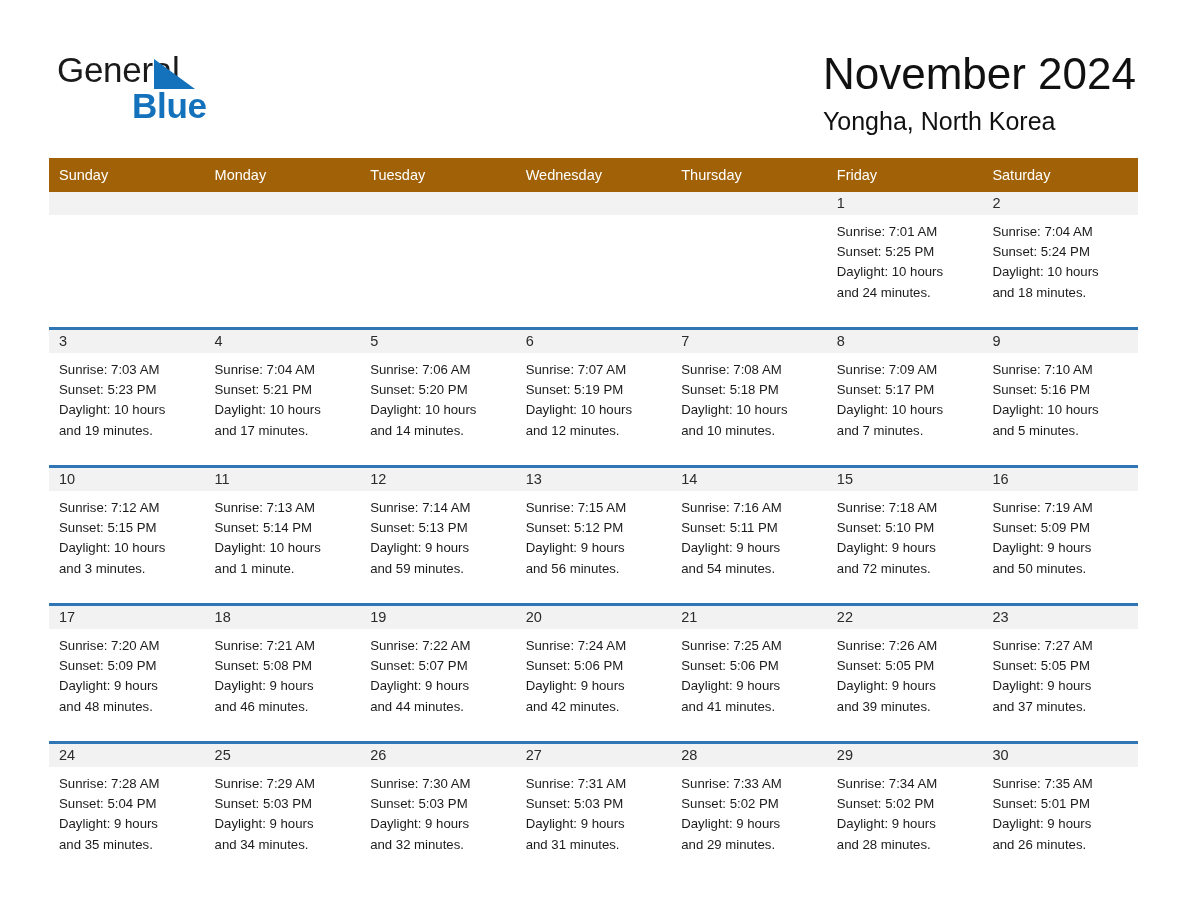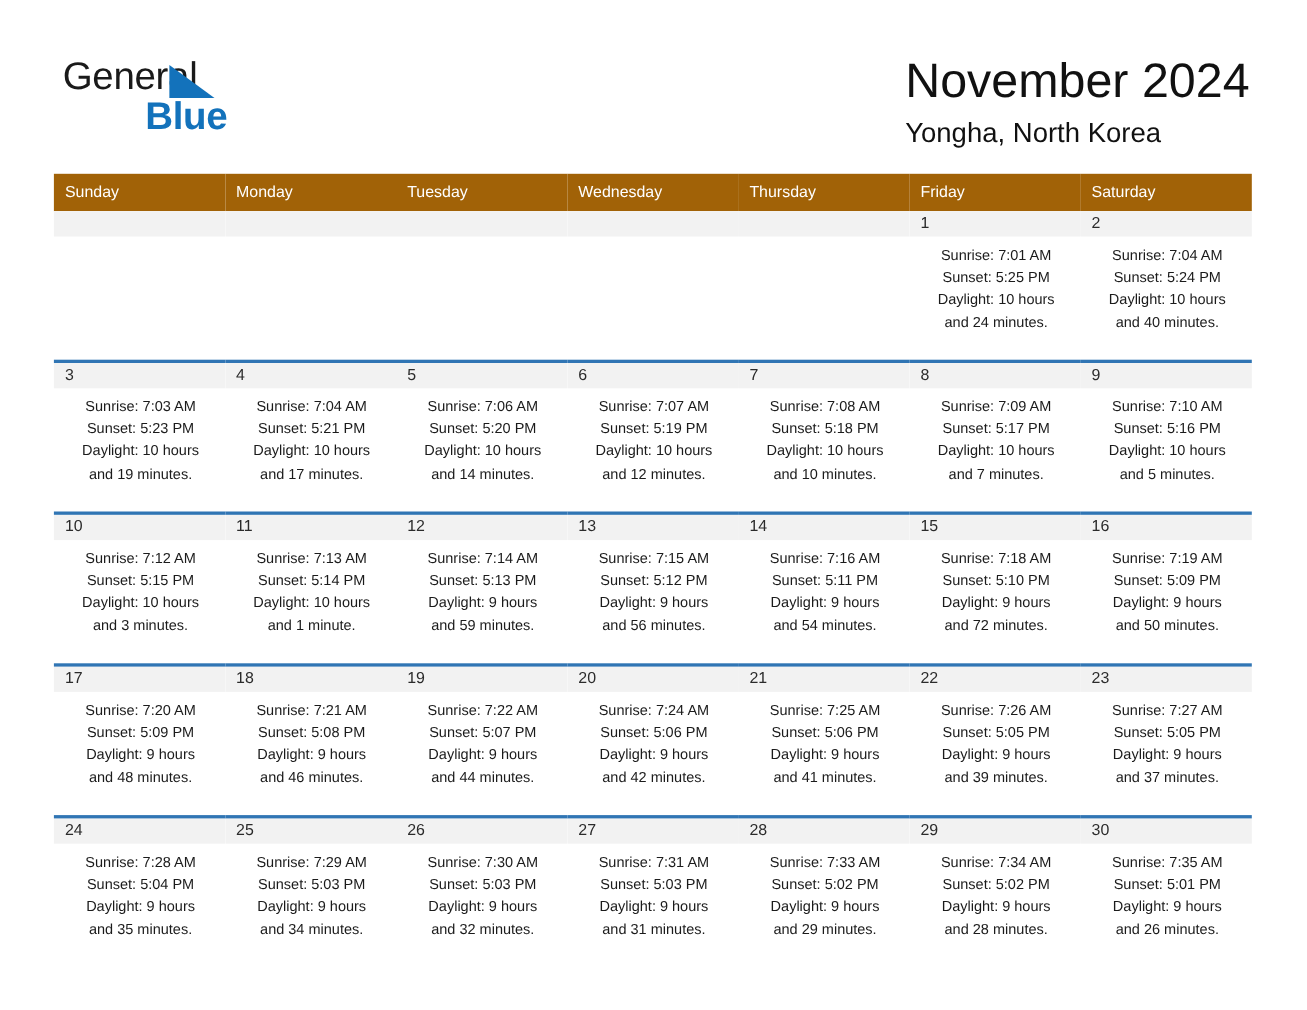--- a/index.html
+++ b/index.html
@@ -129,21 +129,20 @@
     font-size: 14.5px;
     color: #2b2b2b;
   }
   .daynum.empty { color: transparent; }
 
   .cellinfo {
     padding: 7px 8px 0 10px;
     font-size: 13.2px;
     line-height: 20.2px;
     color: #1b1b1b;
-    text-align: center;
   }
   .cellinfo div { white-space: nowrap; }
 </style>
 </head>
 <body>
 
 <div class="page">
 
   <div class="header">
 
@@ -206,21 +205,21 @@
               <div>Daylight: 10 hours</div>
               <div>and 24 minutes.</div>
             </div>
           </td>
           <td>
             <div class="daynum">2</div>
             <div class="cellinfo">
               <div>Sunrise: 7:04 AM</div>
               <div>Sunset: 5:24 PM</div>
               <div>Daylight: 10 hours</div>
-              <div>and 40 minutes.</div>
+              <div>and 18 minutes.</div>
             </div>
           </td>
         </tr>
         <tr>
           <td>
             <div class="daynum">3</div>
             <div class="cellinfo">
               <div>Sunrise: 7:03 AM</div>
               <div>Sunset: 5:23 PM</div>
               <div>Daylight: 10 hours</div>

